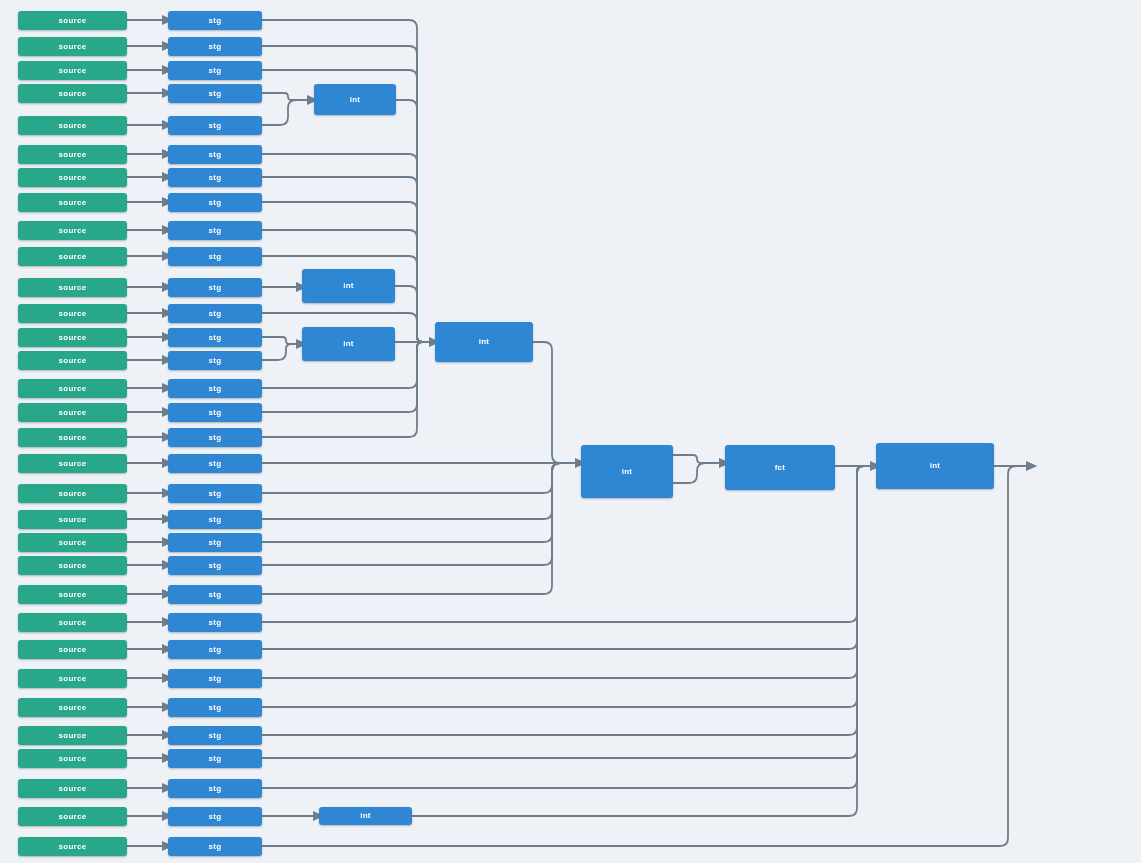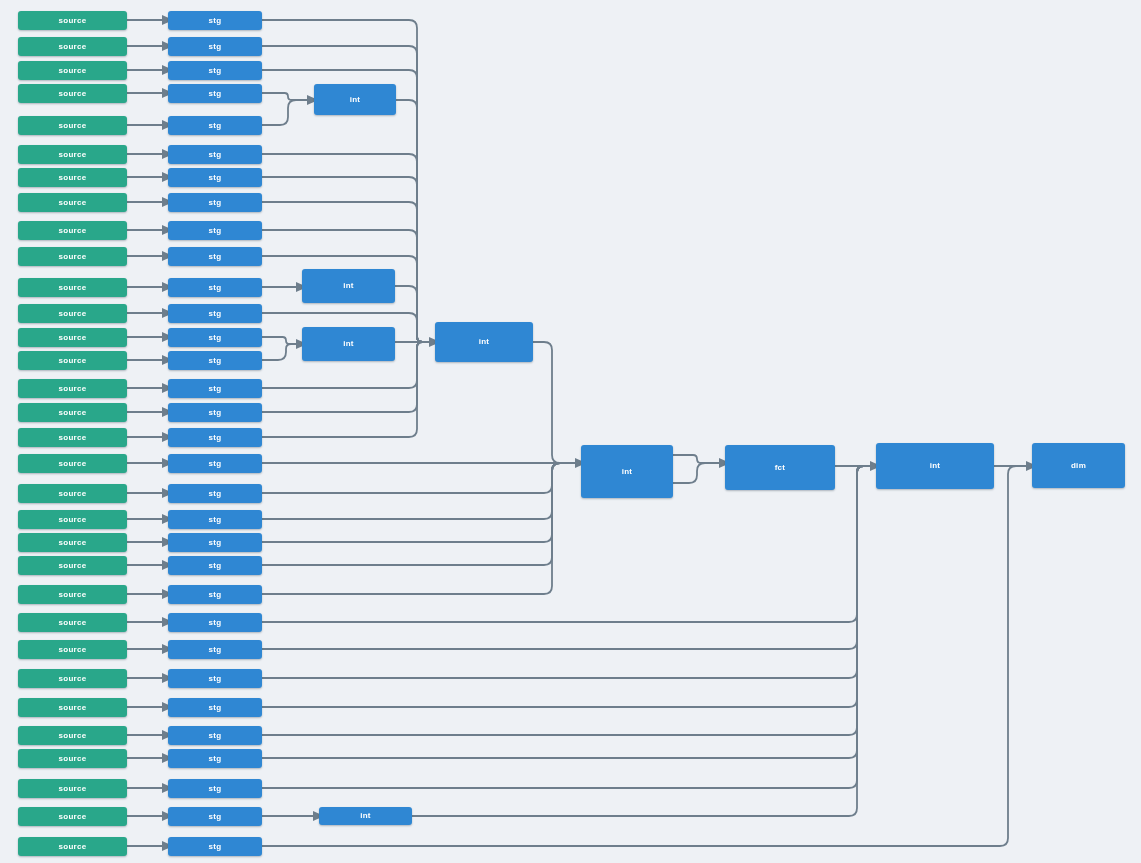--- a/index.html
+++ b/index.html
@@ -308,20 +308,17 @@
       </div>
       <div class="node model" style="left: 581px; top: 445px; width: 92px; height: 53px; color: rgb(255, 255, 255);">
         <span>int</span>
       </div>
       <div class="node model" style="left: 725px; top: 445px; width: 110px; height: 45px; color: rgb(255, 255, 255);">
         <span>fct</span>
       </div>
       <div class="node model" style="left: 876px; top: 443px; width: 118px; height: 46px; color: rgb(255, 255, 255);">
         <span>int</span>
       </div>
-      <div class="node model" style="left: 1032px; top: 443px; width: 93px; height: 45px; color: rgb(255, 255, 255);">
-        <span>dim</span>
-      </div>
       <div class="node model" style="left: 319px; top: 807px; width: 93px; height: 18px; color: rgb(255, 255, 255);">
         <span>int</span>
       </div>
     </div>
 </div>
 
 </body></html>

